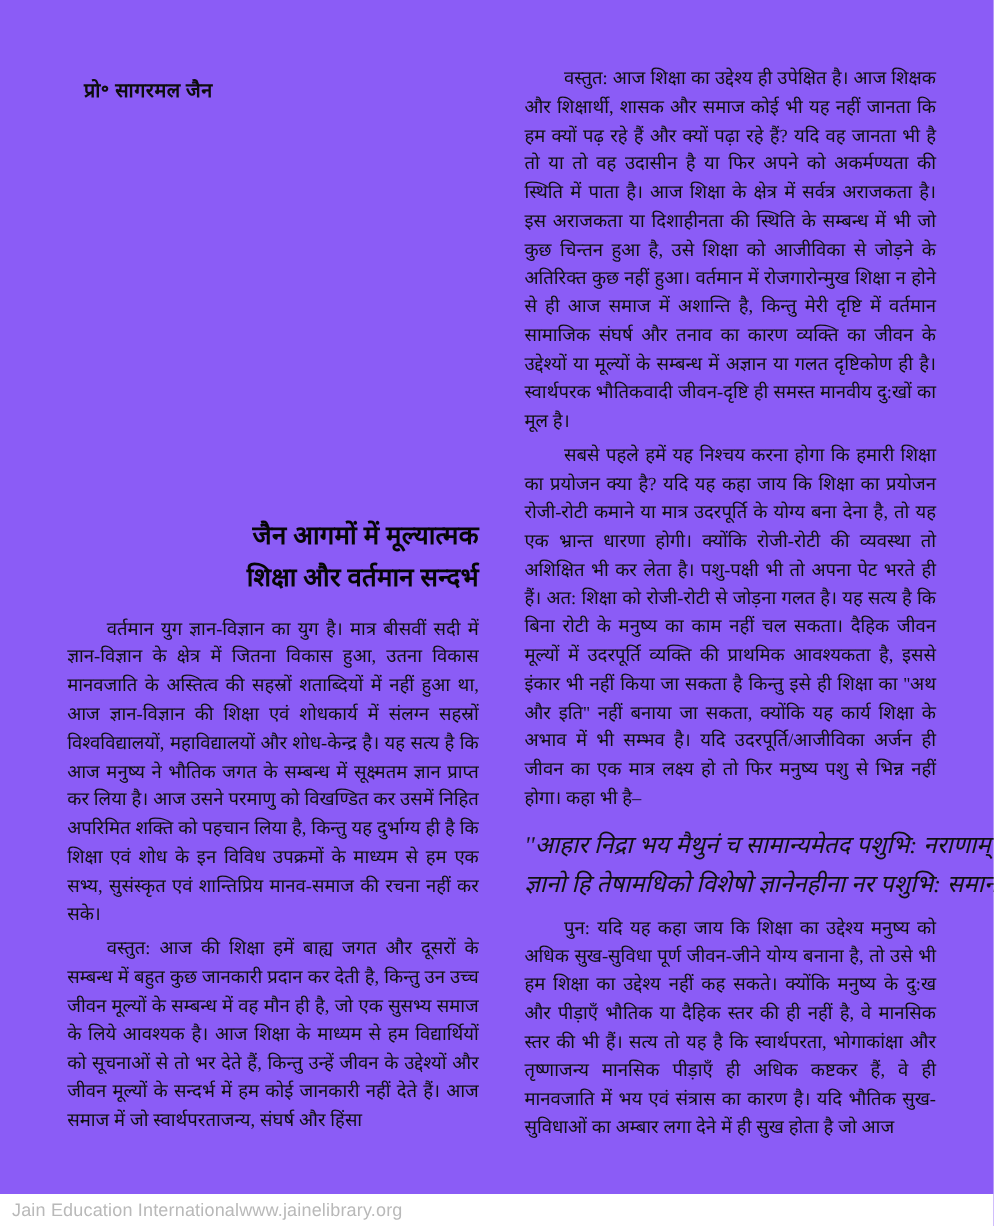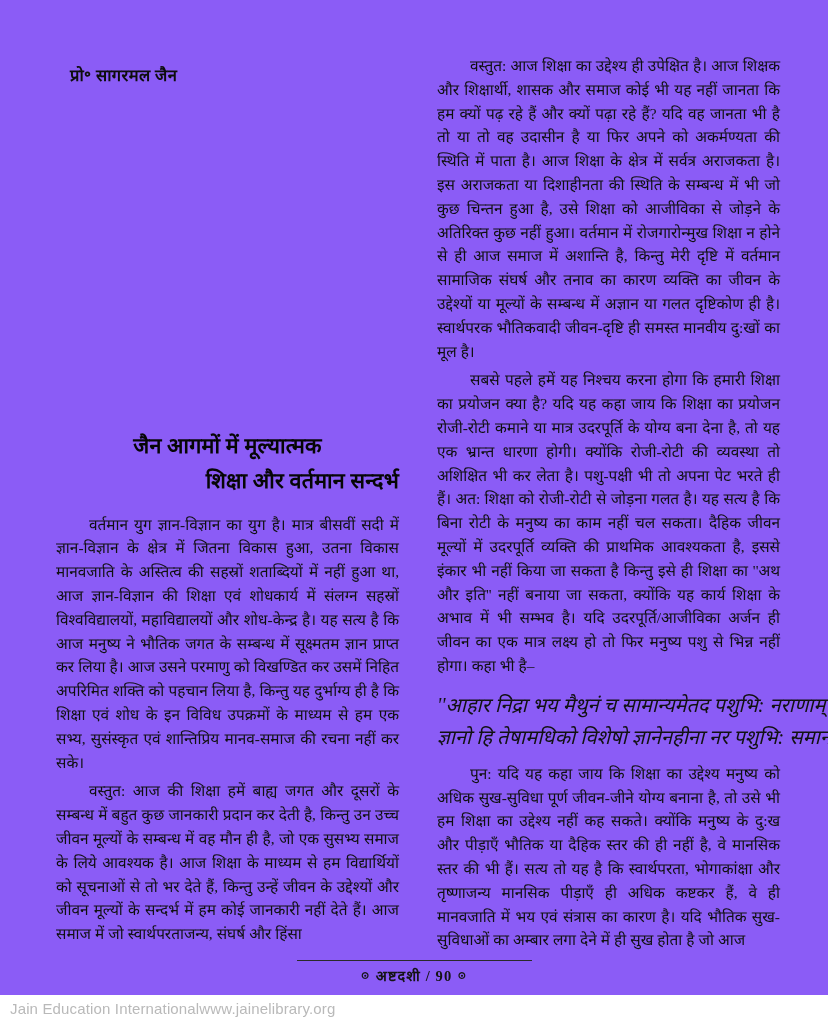--- a/index.html
+++ b/index.html
@@ -48,21 +48,21 @@
     color: #0d0d0d;
   }
 
   .title-block {
     margin-top: 343px;
     margin-bottom: 14px;
   }
   .title-line {
     font-size: 21.5px;
     font-weight: bold;
-    text-align: center;
+    text-align: right;
     line-height: 1.62;
     letter-spacing: 0.2px;
     color: #060606;
     white-space: nowrap;
   }
   .title-line.second {
     text-align: right;
   }
 
   p.para {
@@ -170,25 +170,19 @@
 
       <div class="verse">
         <span class="vline">''आहार निद्रा भय मैथुनं च सामान्यमेतद पशुभि: नराणाम्।</span>
         <span class="vline">ज्ञानो हि तेषामधिको विशेषो ज्ञानेनहीना नर पशुभि: समाना।''</span>
       </div>
 
       <p class="para indent">पुन: यदि यह कहा जाय कि शिक्षा का उद्देश्य मनुष्य को अधिक सुख-सुविधा पूर्ण जीवन-जीने योग्य बनाना है, तो उसे भी हम शिक्षा का उद्देश्य नहीं कह सकते। क्योंकि मनुष्य के दु:ख और पीड़ाएँ भौतिक या दैहिक स्तर की ही नहीं है, वे मानसिक स्तर की भी हैं। सत्य तो यह है कि स्वार्थपरता, भोगाकांक्षा और तृष्णाजन्य मानसिक पीड़ाएँ ही अधिक कष्टकर हैं, वे ही मानवजाति में भय एवं संत्रास का कारण है। यदि भौतिक सुख-सुविधाओं का अम्बार लगा देने में ही सुख होता है जो आज</p>
     </div>
   </div>
 
-  <div class="page-footer">
-    <div class="rule"></div>
-    <div class="marker">
-      <span class="dot">⊙</span><span>अष्टदशी / 90</span><span class="dot">⊙</span>
-    </div>
-  </div>
 
   <div class="library-bar">
     <span class="lb-left">Jain Education International</span>
     <span class="lb-right">www.jainelibrary.org</span>
   </div>
 
 </div>
 
 </body></html>

